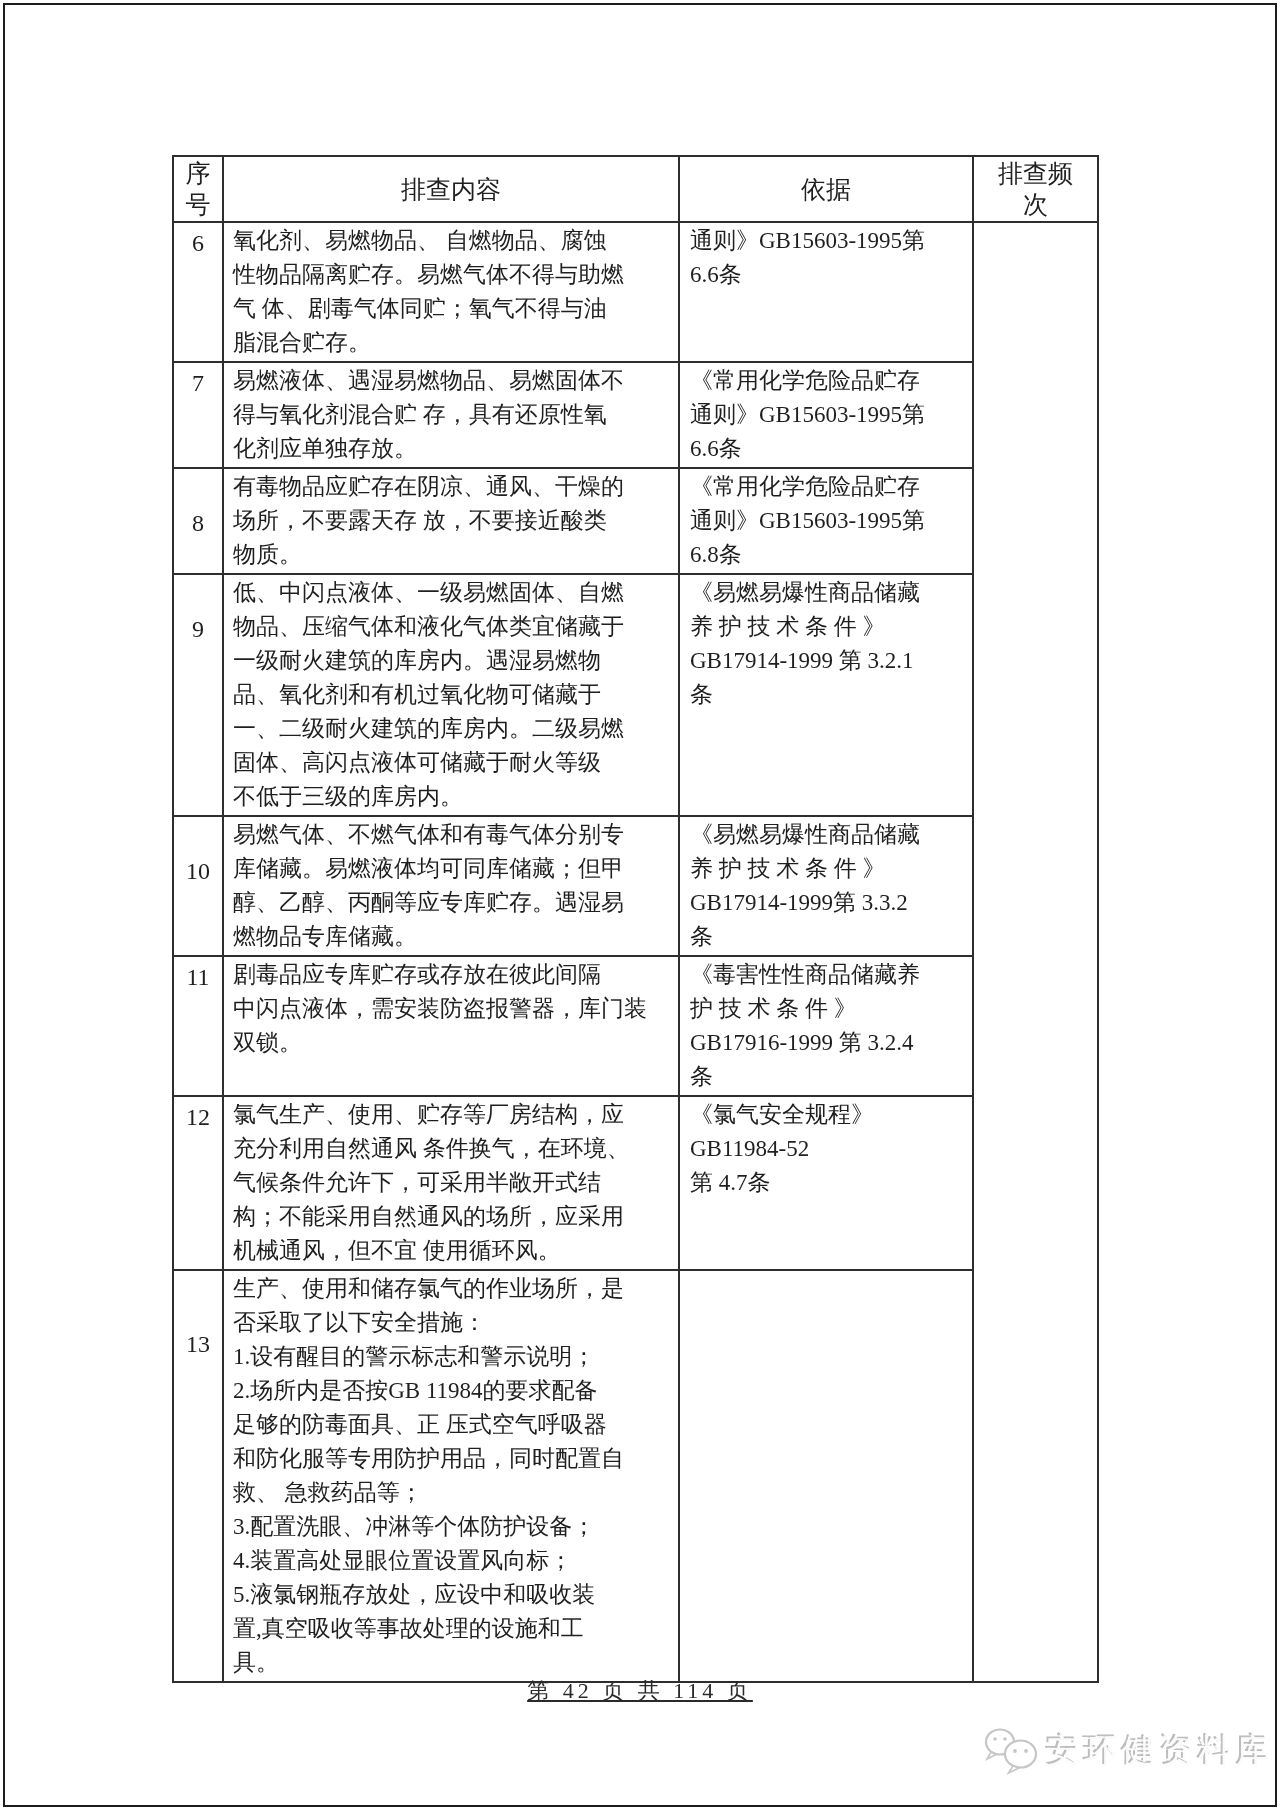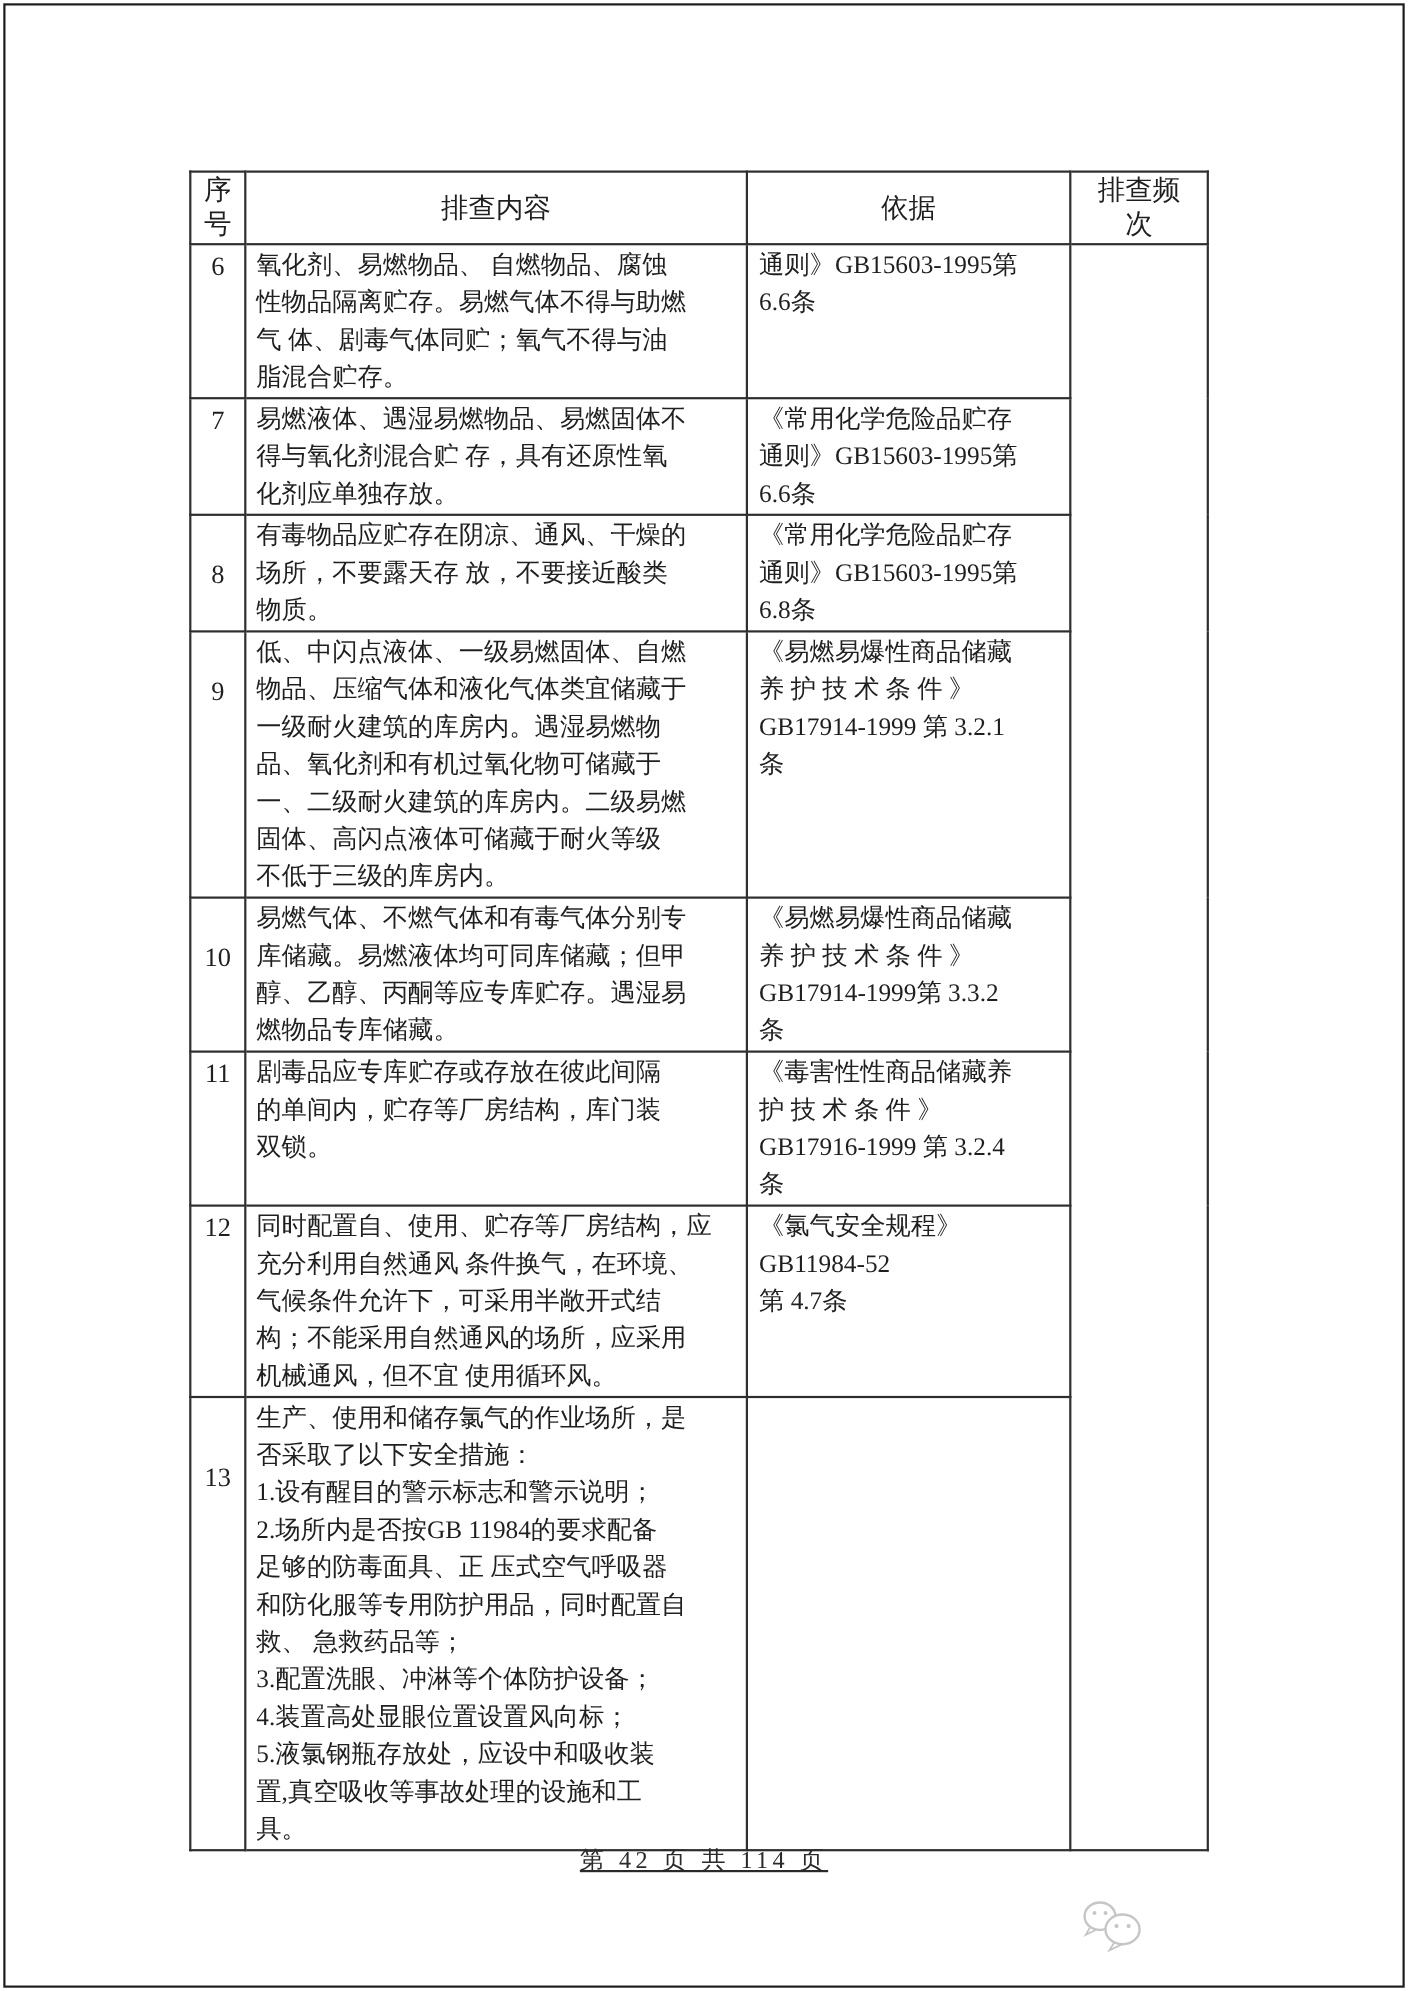--- a/index.html
+++ b/index.html
@@ -162,30 +162,30 @@
 醇、乙醇、丙酮等应专库贮存。遇湿易
 燃物品专库储藏。</td>
       <td class="basis">《易燃易爆性商品储藏
 养 护 技 术 条 件 》
 GB17914-1999第 3.3.2
 条</td>
     </tr>
     <tr>
       <td class="num off0">11</td>
       <td class="content">剧毒品应专库贮存或存放在彼此间隔
-的单间内，贮存等厂房结构，库门装
+中闪点液体，需安装防盗报警器，库门装
 双锁。</td>
       <td class="basis">《毒害性性商品储藏养
 护 技 术 条 件 》
 GB17916-1999 第 3.2.4
 条</td>
     </tr>
     <tr>
       <td class="num off0">12</td>
-      <td class="content">同时配置自、使用、贮存等厂房结构，应
+      <td class="content">氯气生产、使用、贮存等厂房结构，应
 充分利用自然通风 条件换气，在环境、
 气候条件允许下，可采用半敞开式结
 构；不能采用自然通风的场所，应采用
 机械通风，但不宜 使用循环风。</td>
       <td class="basis">《氯气安全规程》
 GB11984-52
 第 4.7条</td>
     </tr>
     <tr>
       <td class="num off3">13</td>
@@ -214,13 +214,14 @@
       <ellipse cx="18" cy="16" rx="14" ry="12.5" stroke="#c6c6c6" stroke-width="2.2" fill="#ffffff"></ellipse>
       <path d="M9 26 L5 33 L14 28.5 Z" stroke="#c6c6c6" stroke-width="1.6" fill="#ffffff"></path>
       <circle cx="13" cy="13" r="1.8" fill="#c6c6c6"></circle>
       <circle cx="23" cy="13" r="1.8" fill="#c6c6c6"></circle>
       <ellipse cx="38.5" cy="28" rx="15.5" ry="13.5" stroke="#c6c6c6" stroke-width="2.2" fill="#ffffff"></ellipse>
       <path d="M31 40 L26.5 47 L37 42 Z" stroke="#c6c6c6" stroke-width="1.6" fill="#ffffff"></path>
       <circle cx="33" cy="25" r="1.9" fill="#c6c6c6"></circle>
       <circle cx="44" cy="25" r="1.9" fill="#c6c6c6"></circle>
     </svg>
   </span>
+  <span class="watermark-text">安环健资料库</span>
 </div>
 
 </body></html>

